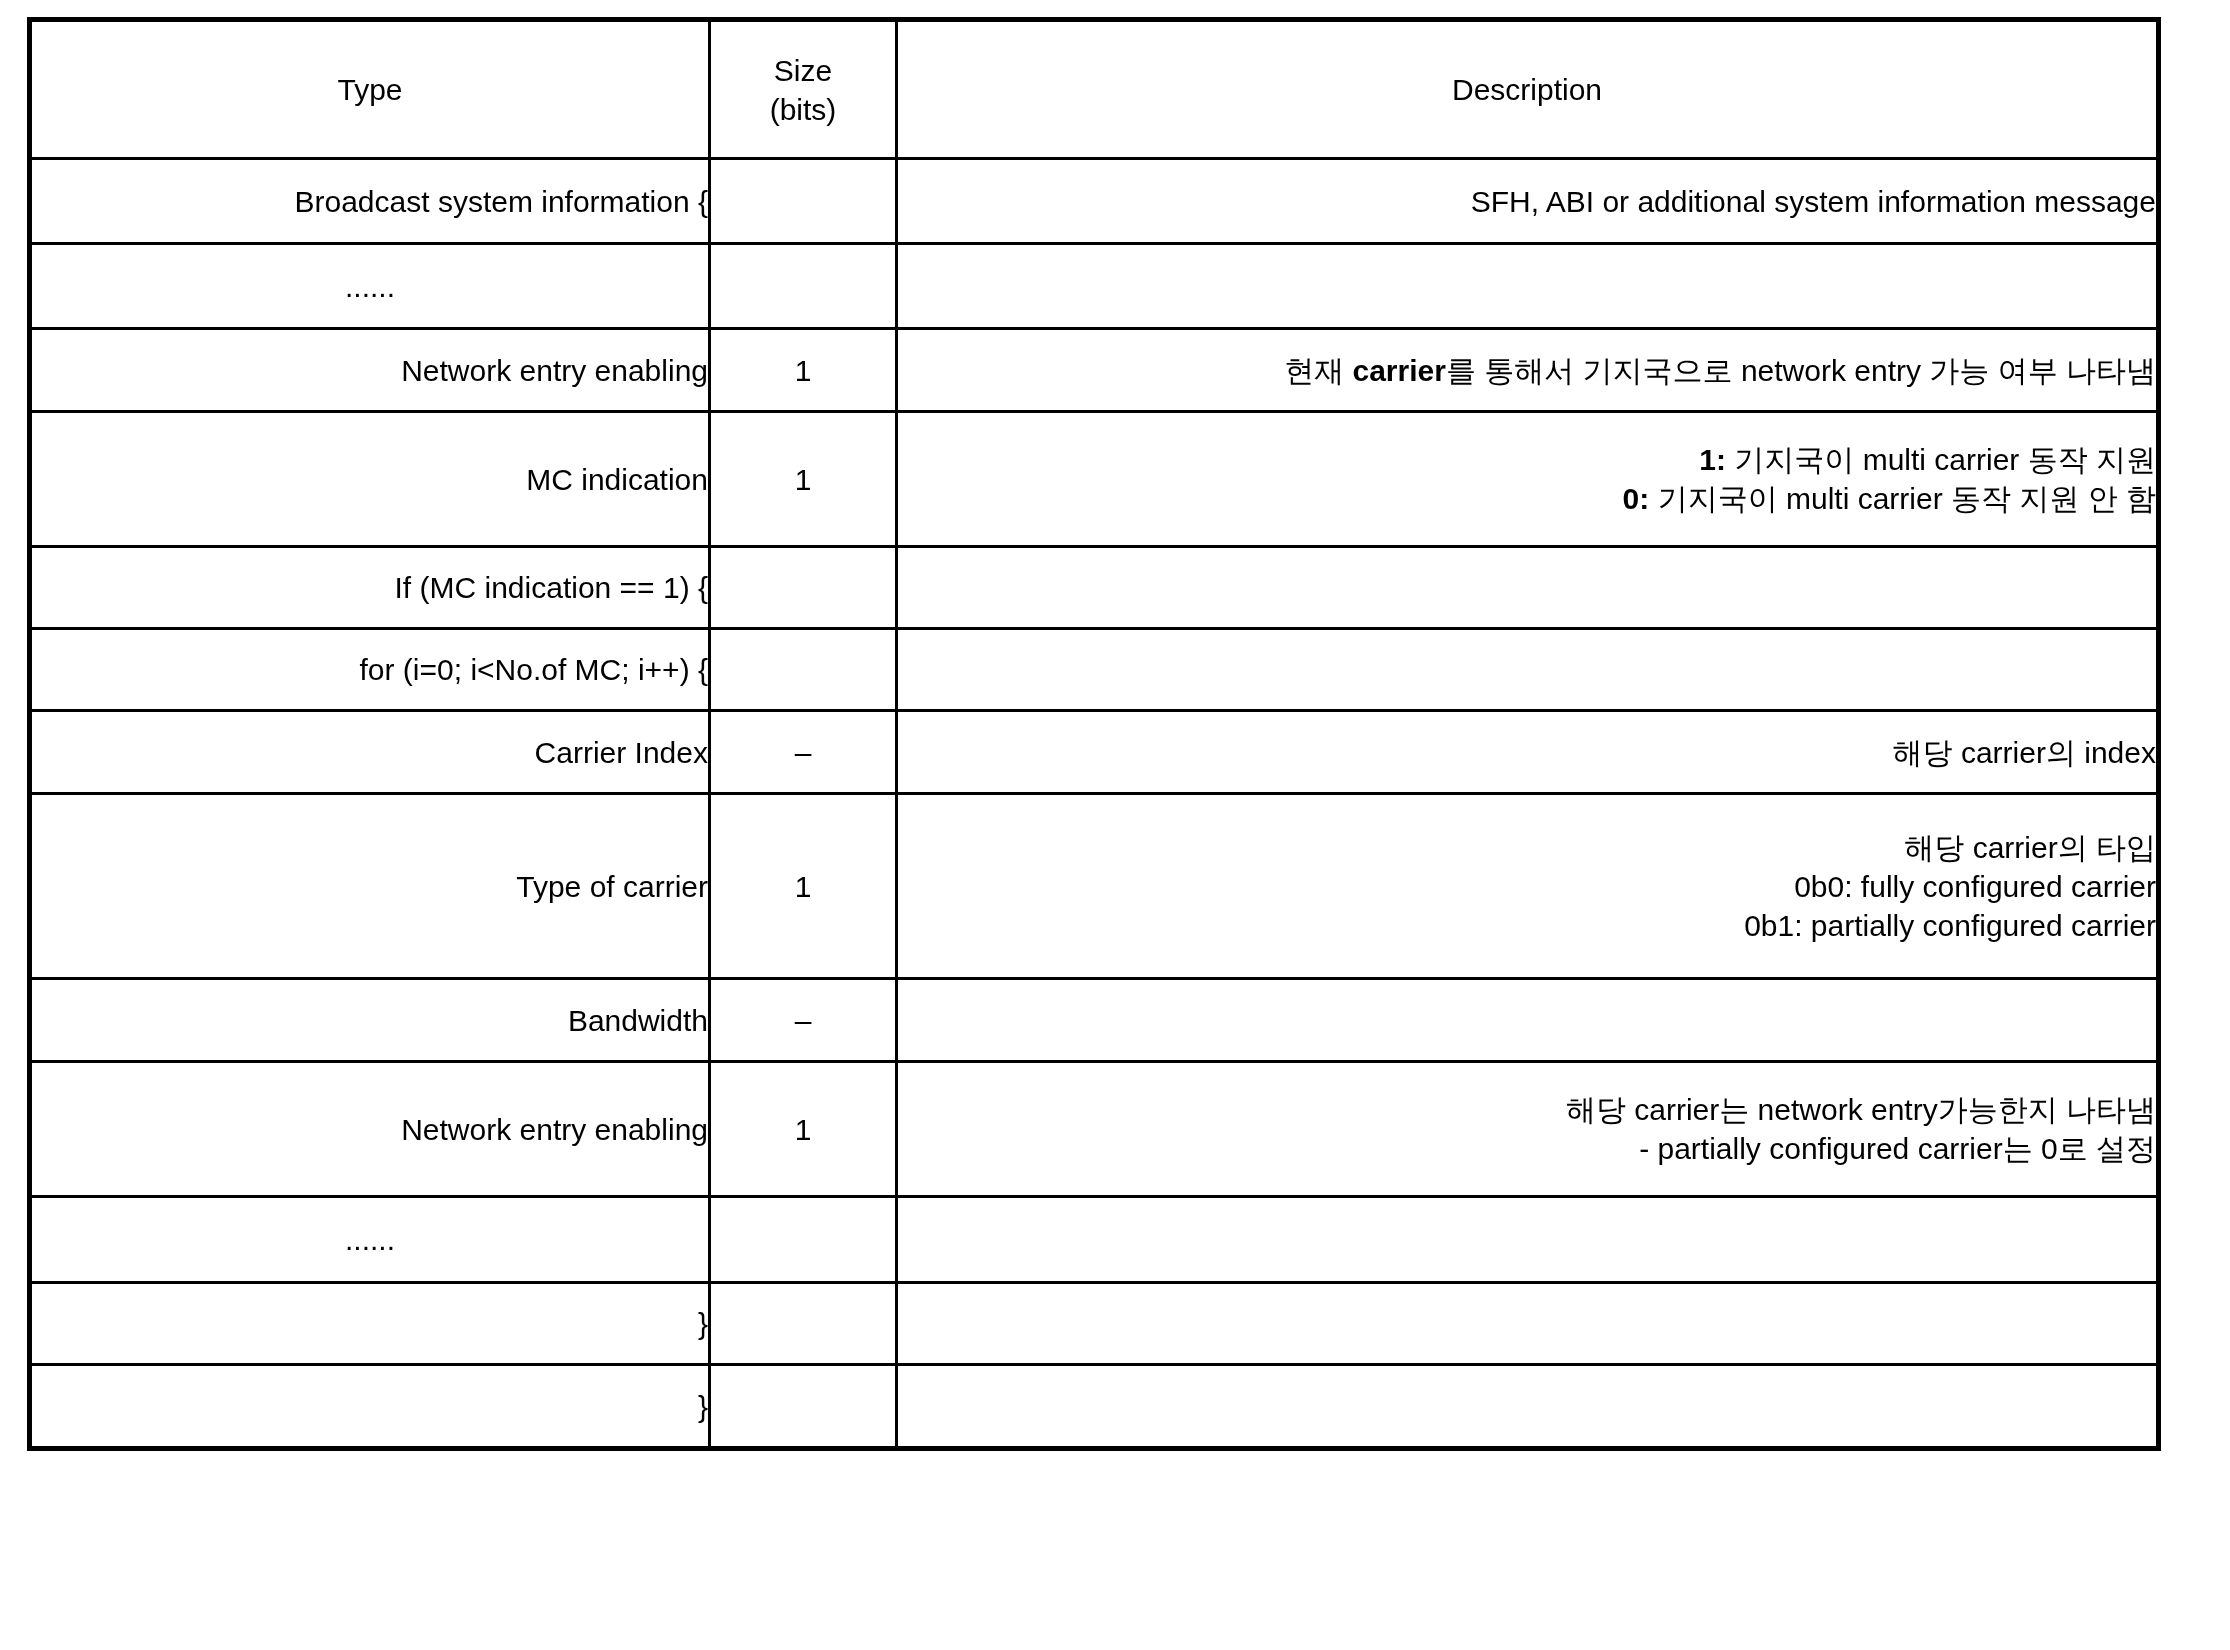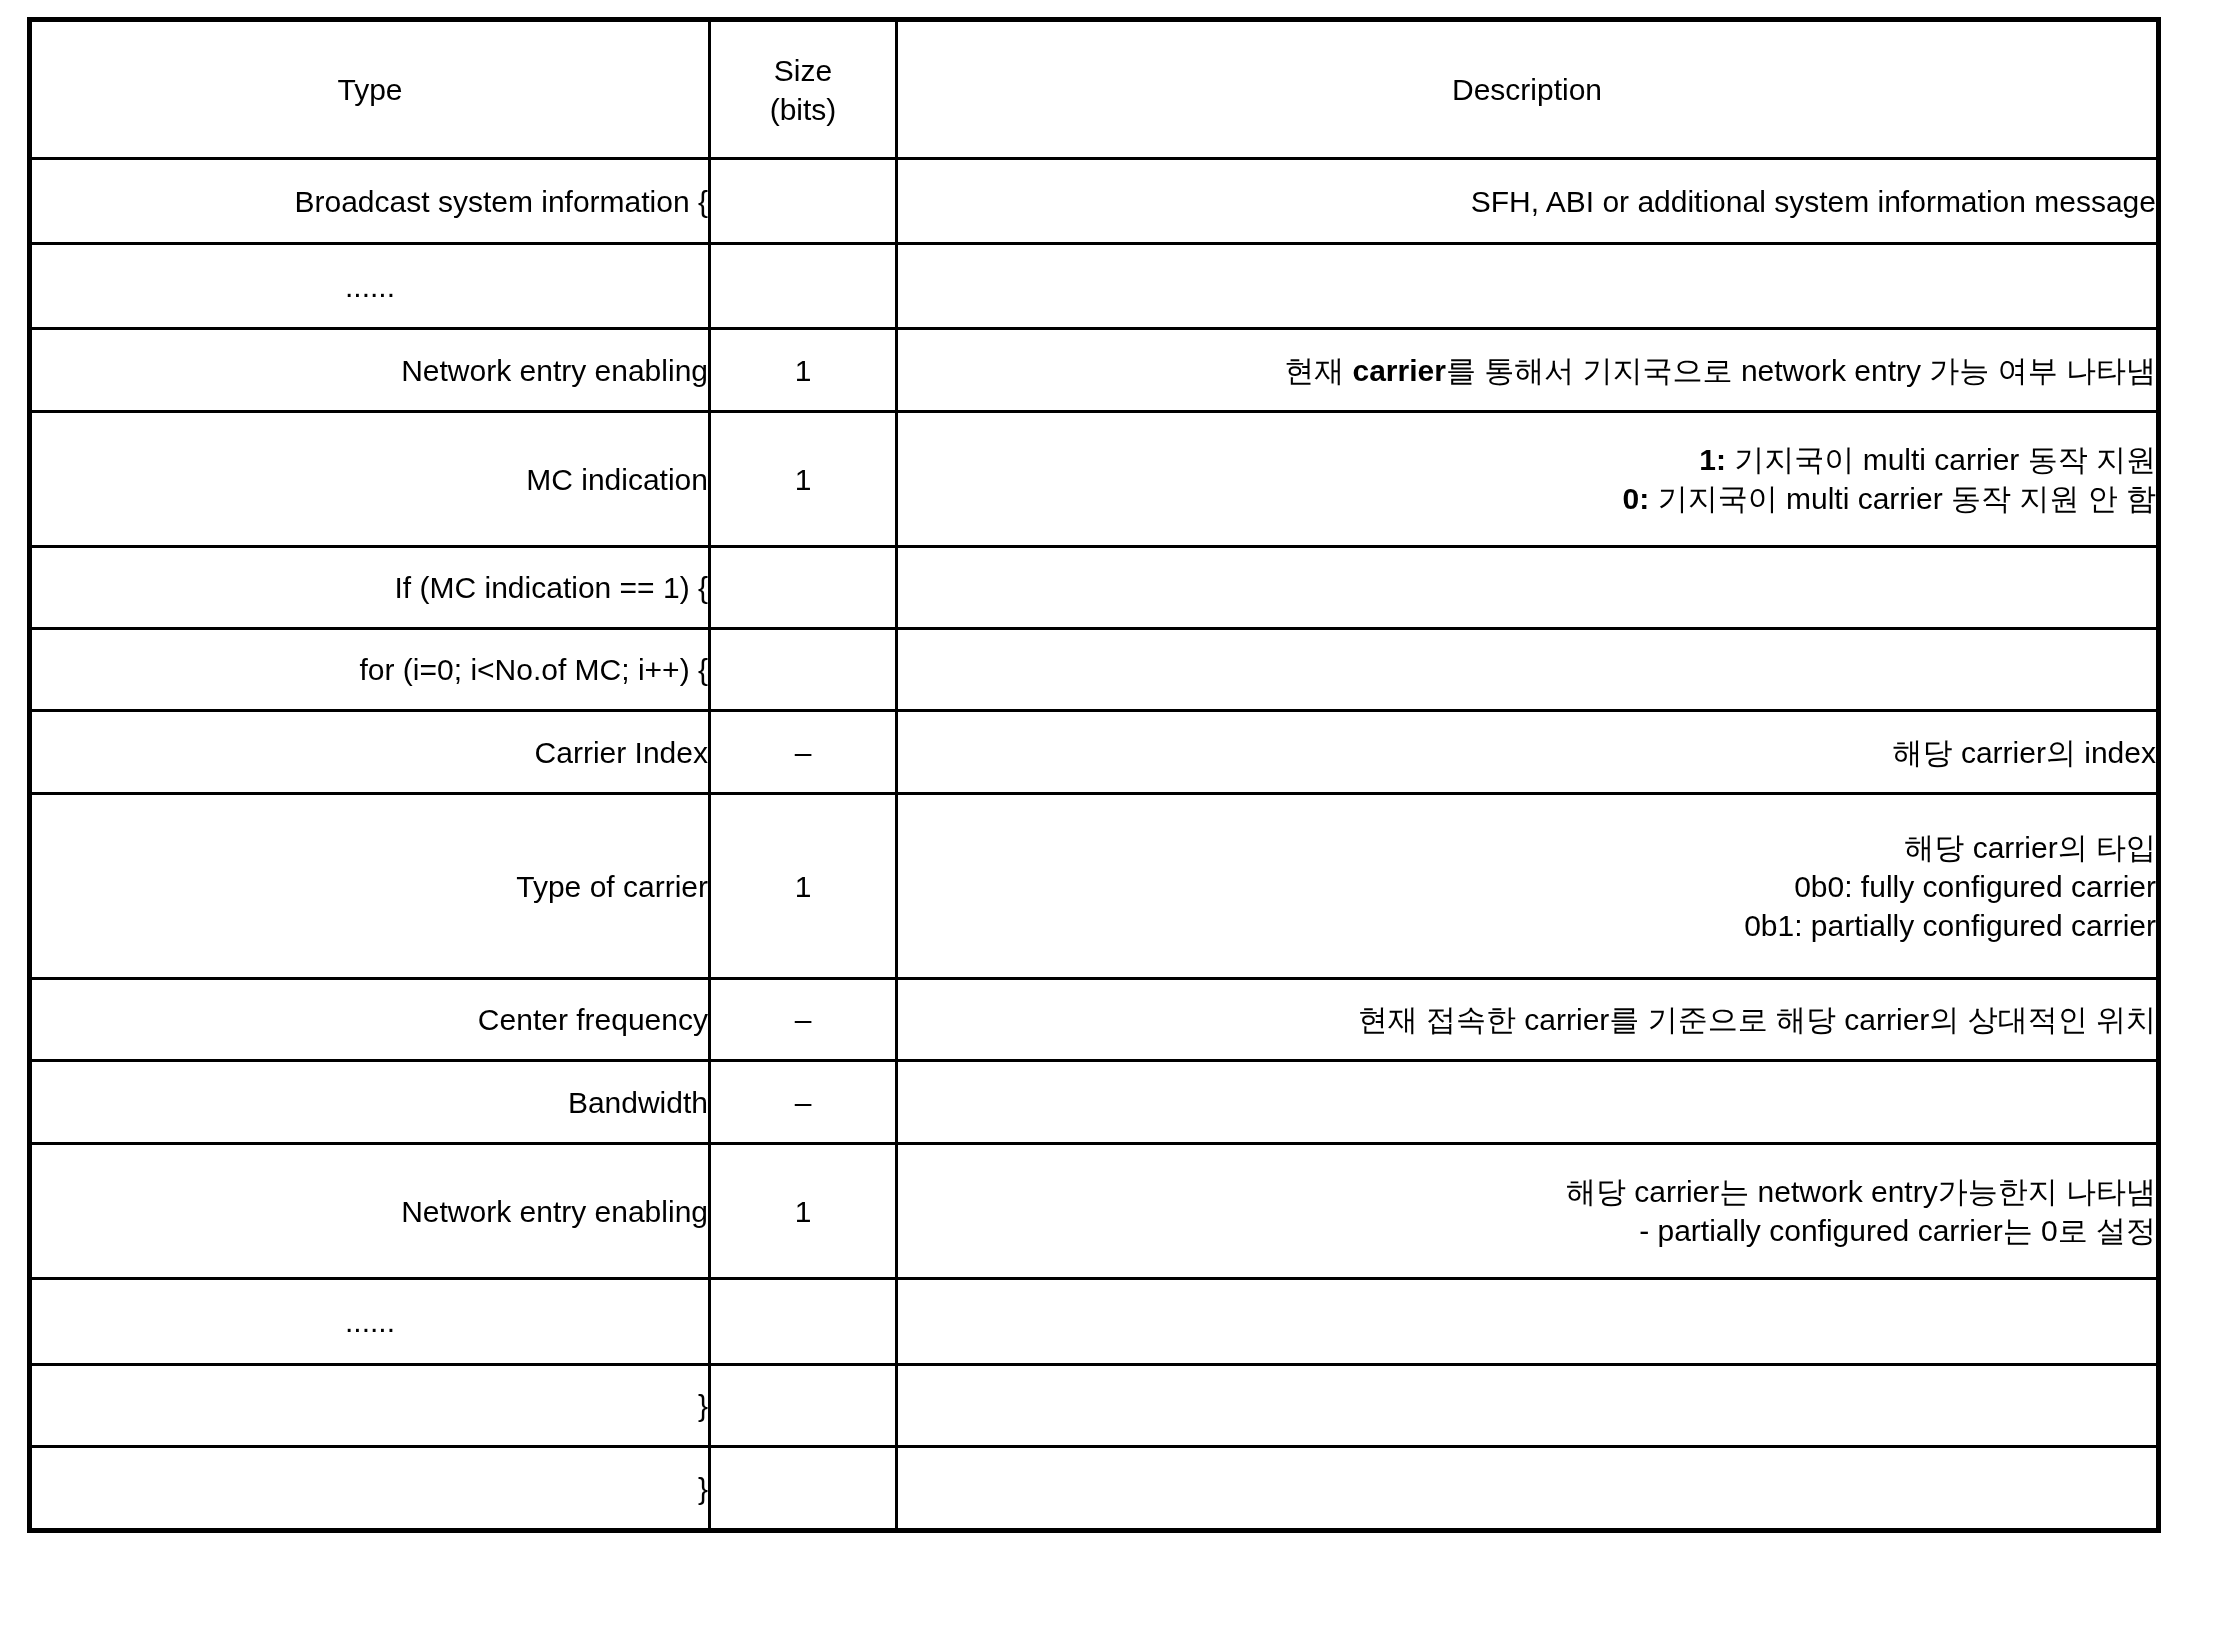--- a/index.html
+++ b/index.html
@@ -93,27 +93,20 @@
       </tr>
       <tr style="height: 185px;">
         <td class="name">Type of carrier</td>
         <td class="size">1</td>
         <td class="desc">
           <span class="ln">해당 carrier의 타입</span>
           <span class="ln">0b0: fully configured carrier</span>
           <span class="ln">0b1: partially configured carrier</span>
         </td>
       </tr>
-      <tr style="height: 82px;">
-        <td class="name">Center frequency</td>
-        <td class="size">–</td>
-        <td class="desc">
-          <span class="ln">현재 접속한 carrier를 기준으로 해당 carrier의 상대적인 위치</span>
-        </td>
-      </tr>
       <tr style="height: 83px;">
         <td class="name">Bandwidth</td>
         <td class="size">–</td>
         <td class="desc">
           <span class="ln"></span>
         </td>
       </tr>
       <tr style="height: 135px;">
         <td class="name">Network entry enabling</td>
         <td class="size">1</td>

